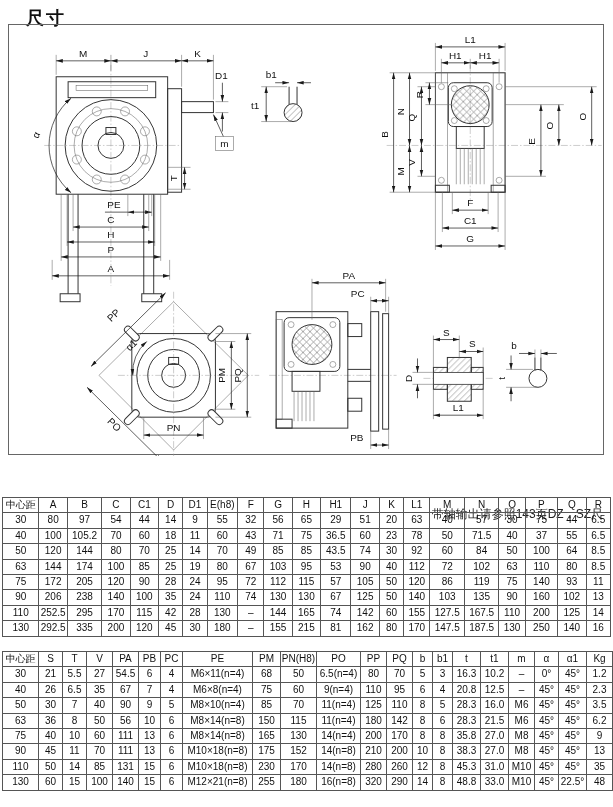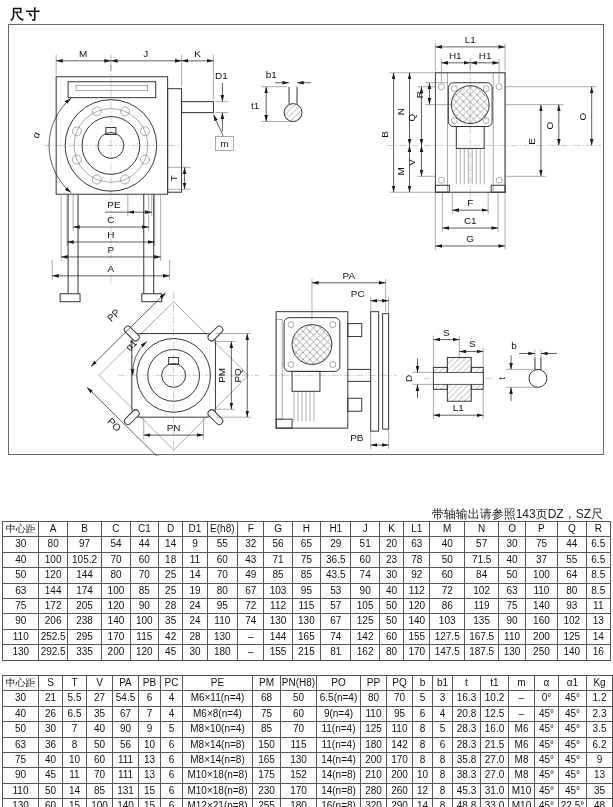--- a/index.html
+++ b/index.html
@@ -1,21 +1,21 @@
 <!DOCTYPE html>
 <html><head>
 <meta charset="utf-8">
 <style>
   html,body{margin:0;padding:0;}
   body{width:613px;height:807px;background:#fff;color:#111;position:relative;
        font-family:"Liberation Sans",sans-serif;overflow:hidden;}
-  .title{position:absolute;left:10px;top:6px;font-size:14px;font-weight:bold;letter-spacing:2px;}
+  .title{position:absolute;left:26px;top:6px;font-size:18px;font-weight:bold;letter-spacing:2px;}
   .drawing-box{position:absolute;left:8px;top:24px;width:596px;height:431px;border:1px solid #666;box-sizing:border-box;}
   .note{position:absolute;right:10px;top:476px;font-size:12px;color:#222;margin-top:30px;}
-  table{border-collapse:collapse;table-layout:fixed;width:609px;font-size:10px;margin-top:24px;}
+  table{border-collapse:collapse;table-layout:fixed;width:609px;font-size:10px;}
   th,td{border:1px solid #555;text-align:center;padding:0;height:14.4px;line-height:14.4px;
         overflow:hidden;white-space:nowrap;font-weight:normal;}
   #t1{position:absolute;left:2px;top:497px;}
   #t2{position:absolute;left:2px;top:651px;}
   svg{display:block;}
   svg text{font-size:10px;fill:#111;text-anchor:middle;font-family:"Liberation Sans",sans-serif;}
   .b{fill:none;stroke:#333;stroke-width:1;}
   .t{fill:none;stroke:#666;stroke-width:0.55;}
   .d{fill:none;stroke:#1a1a1a;stroke-width:0.7;}
   .cl{fill:none;stroke:#999;stroke-width:0.5;stroke-dasharray:7 2 1.5 2;}

